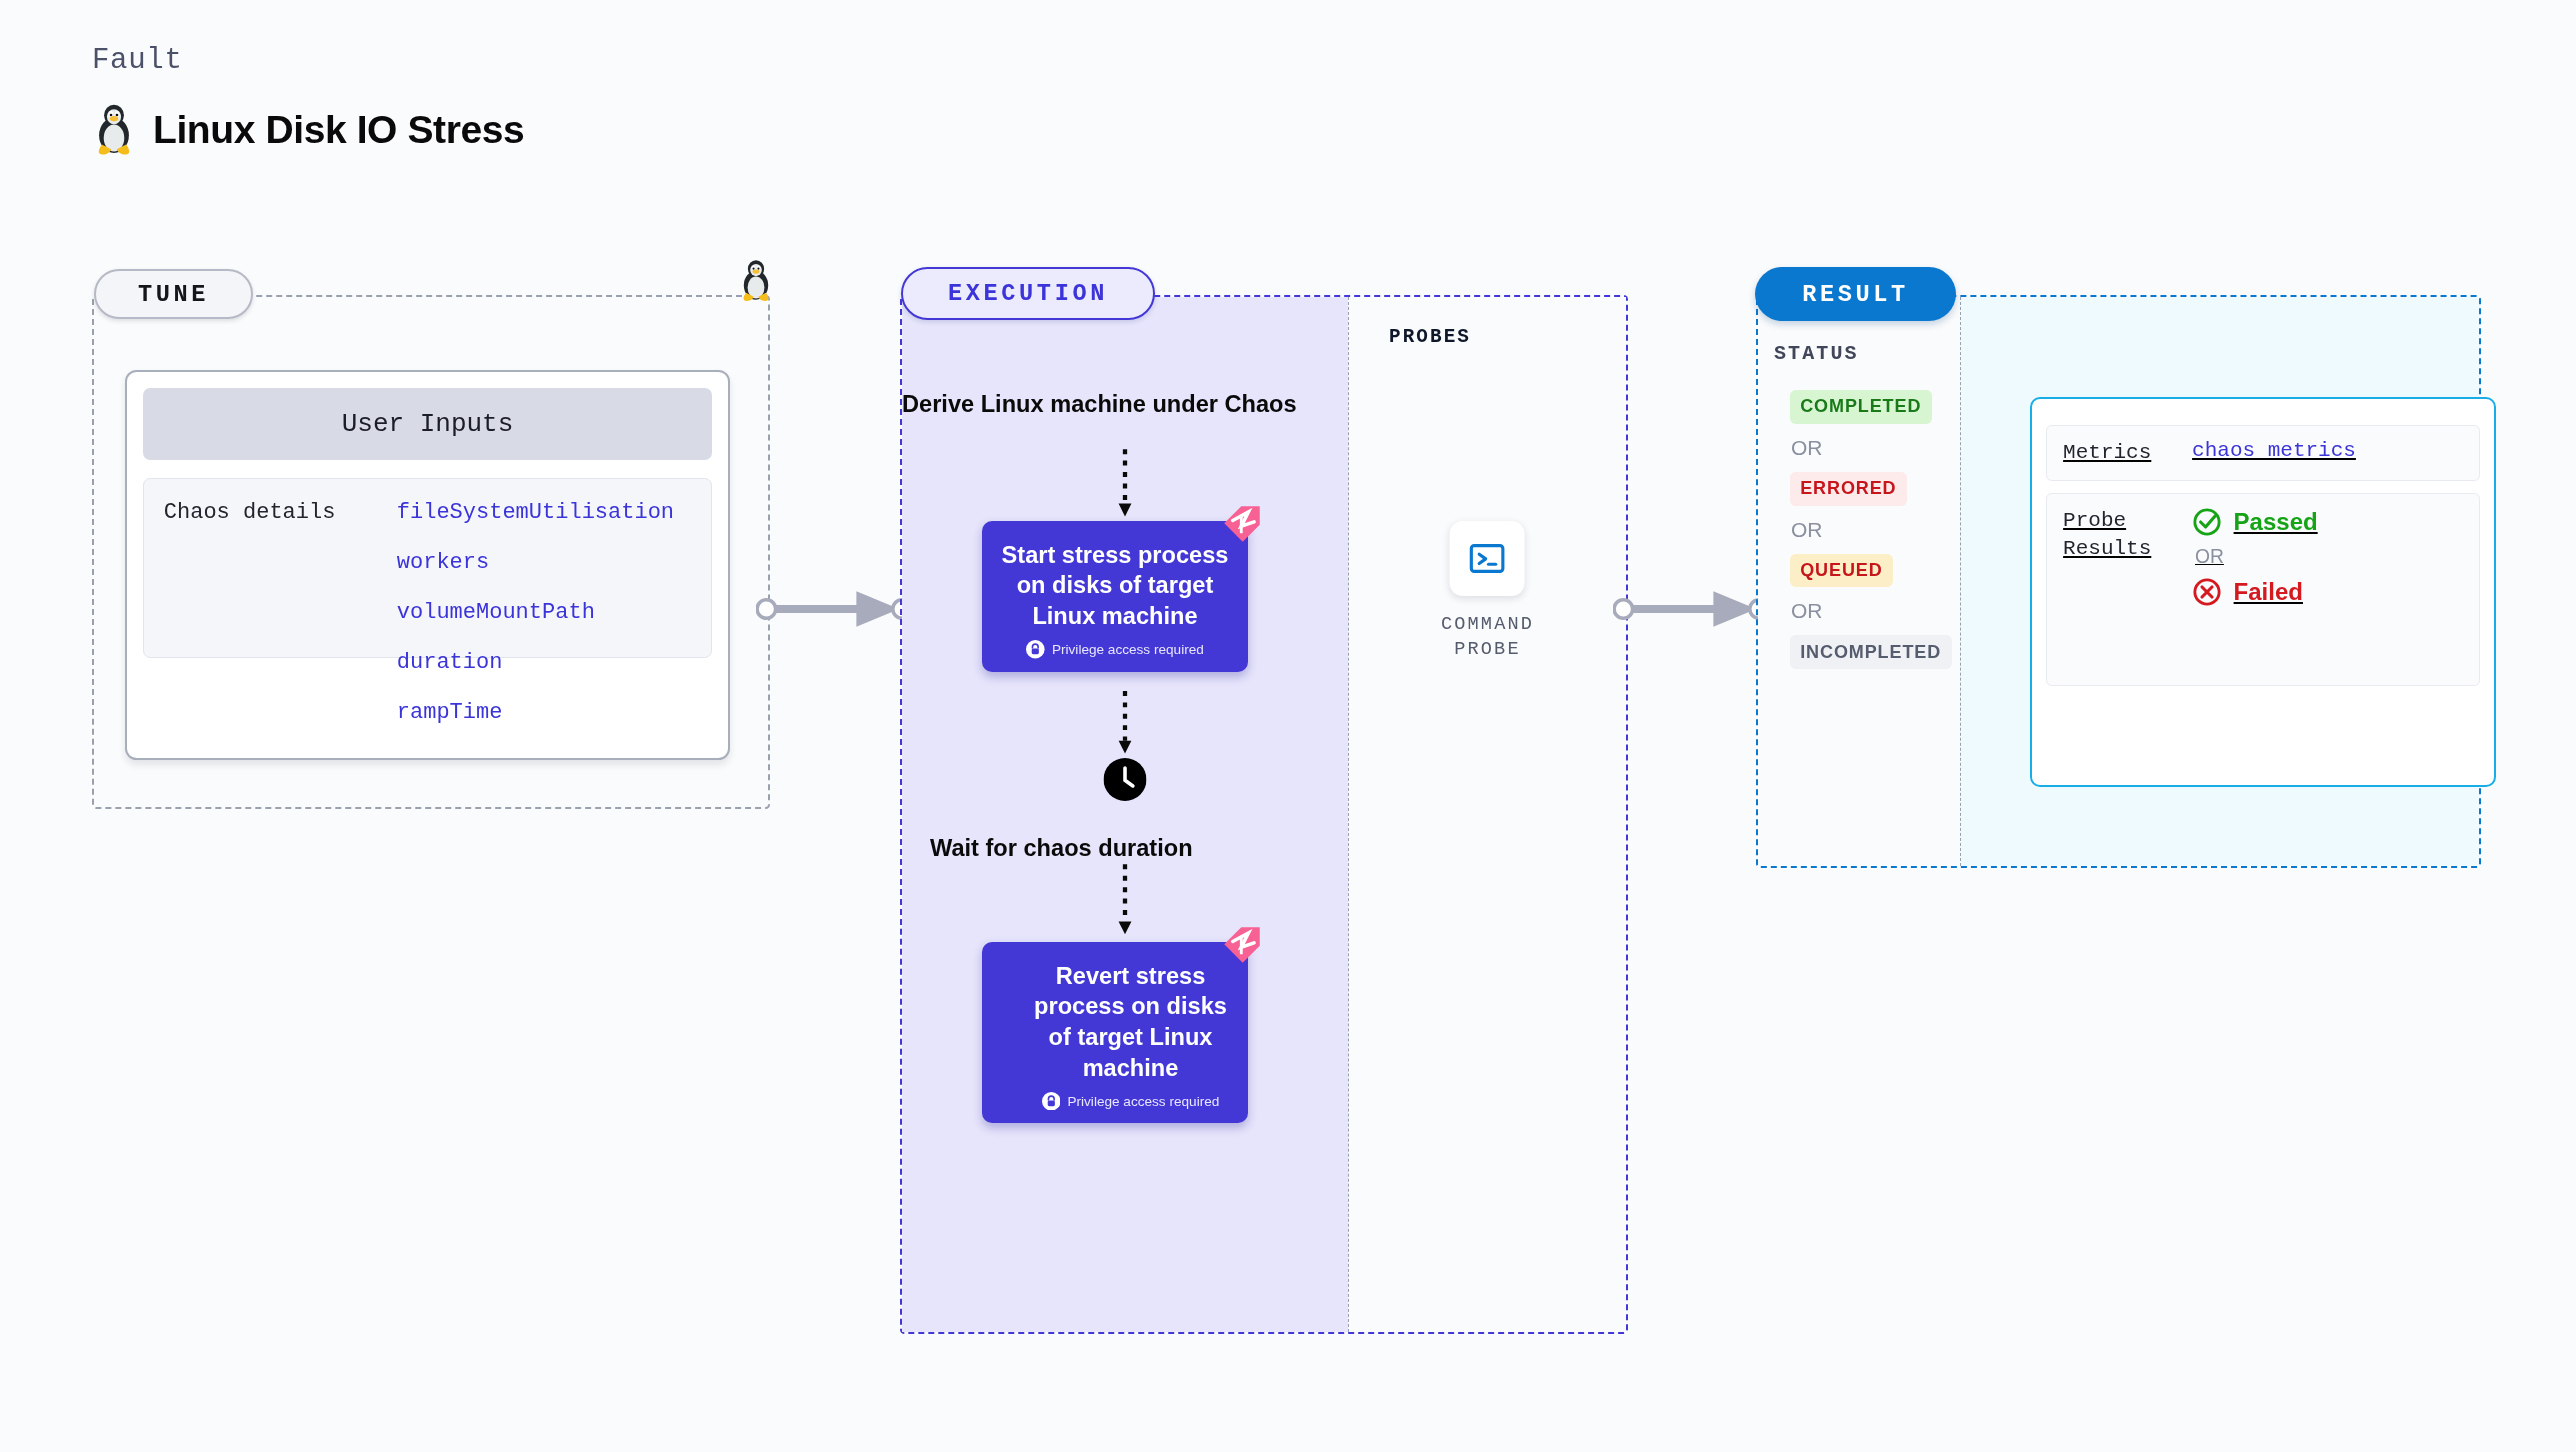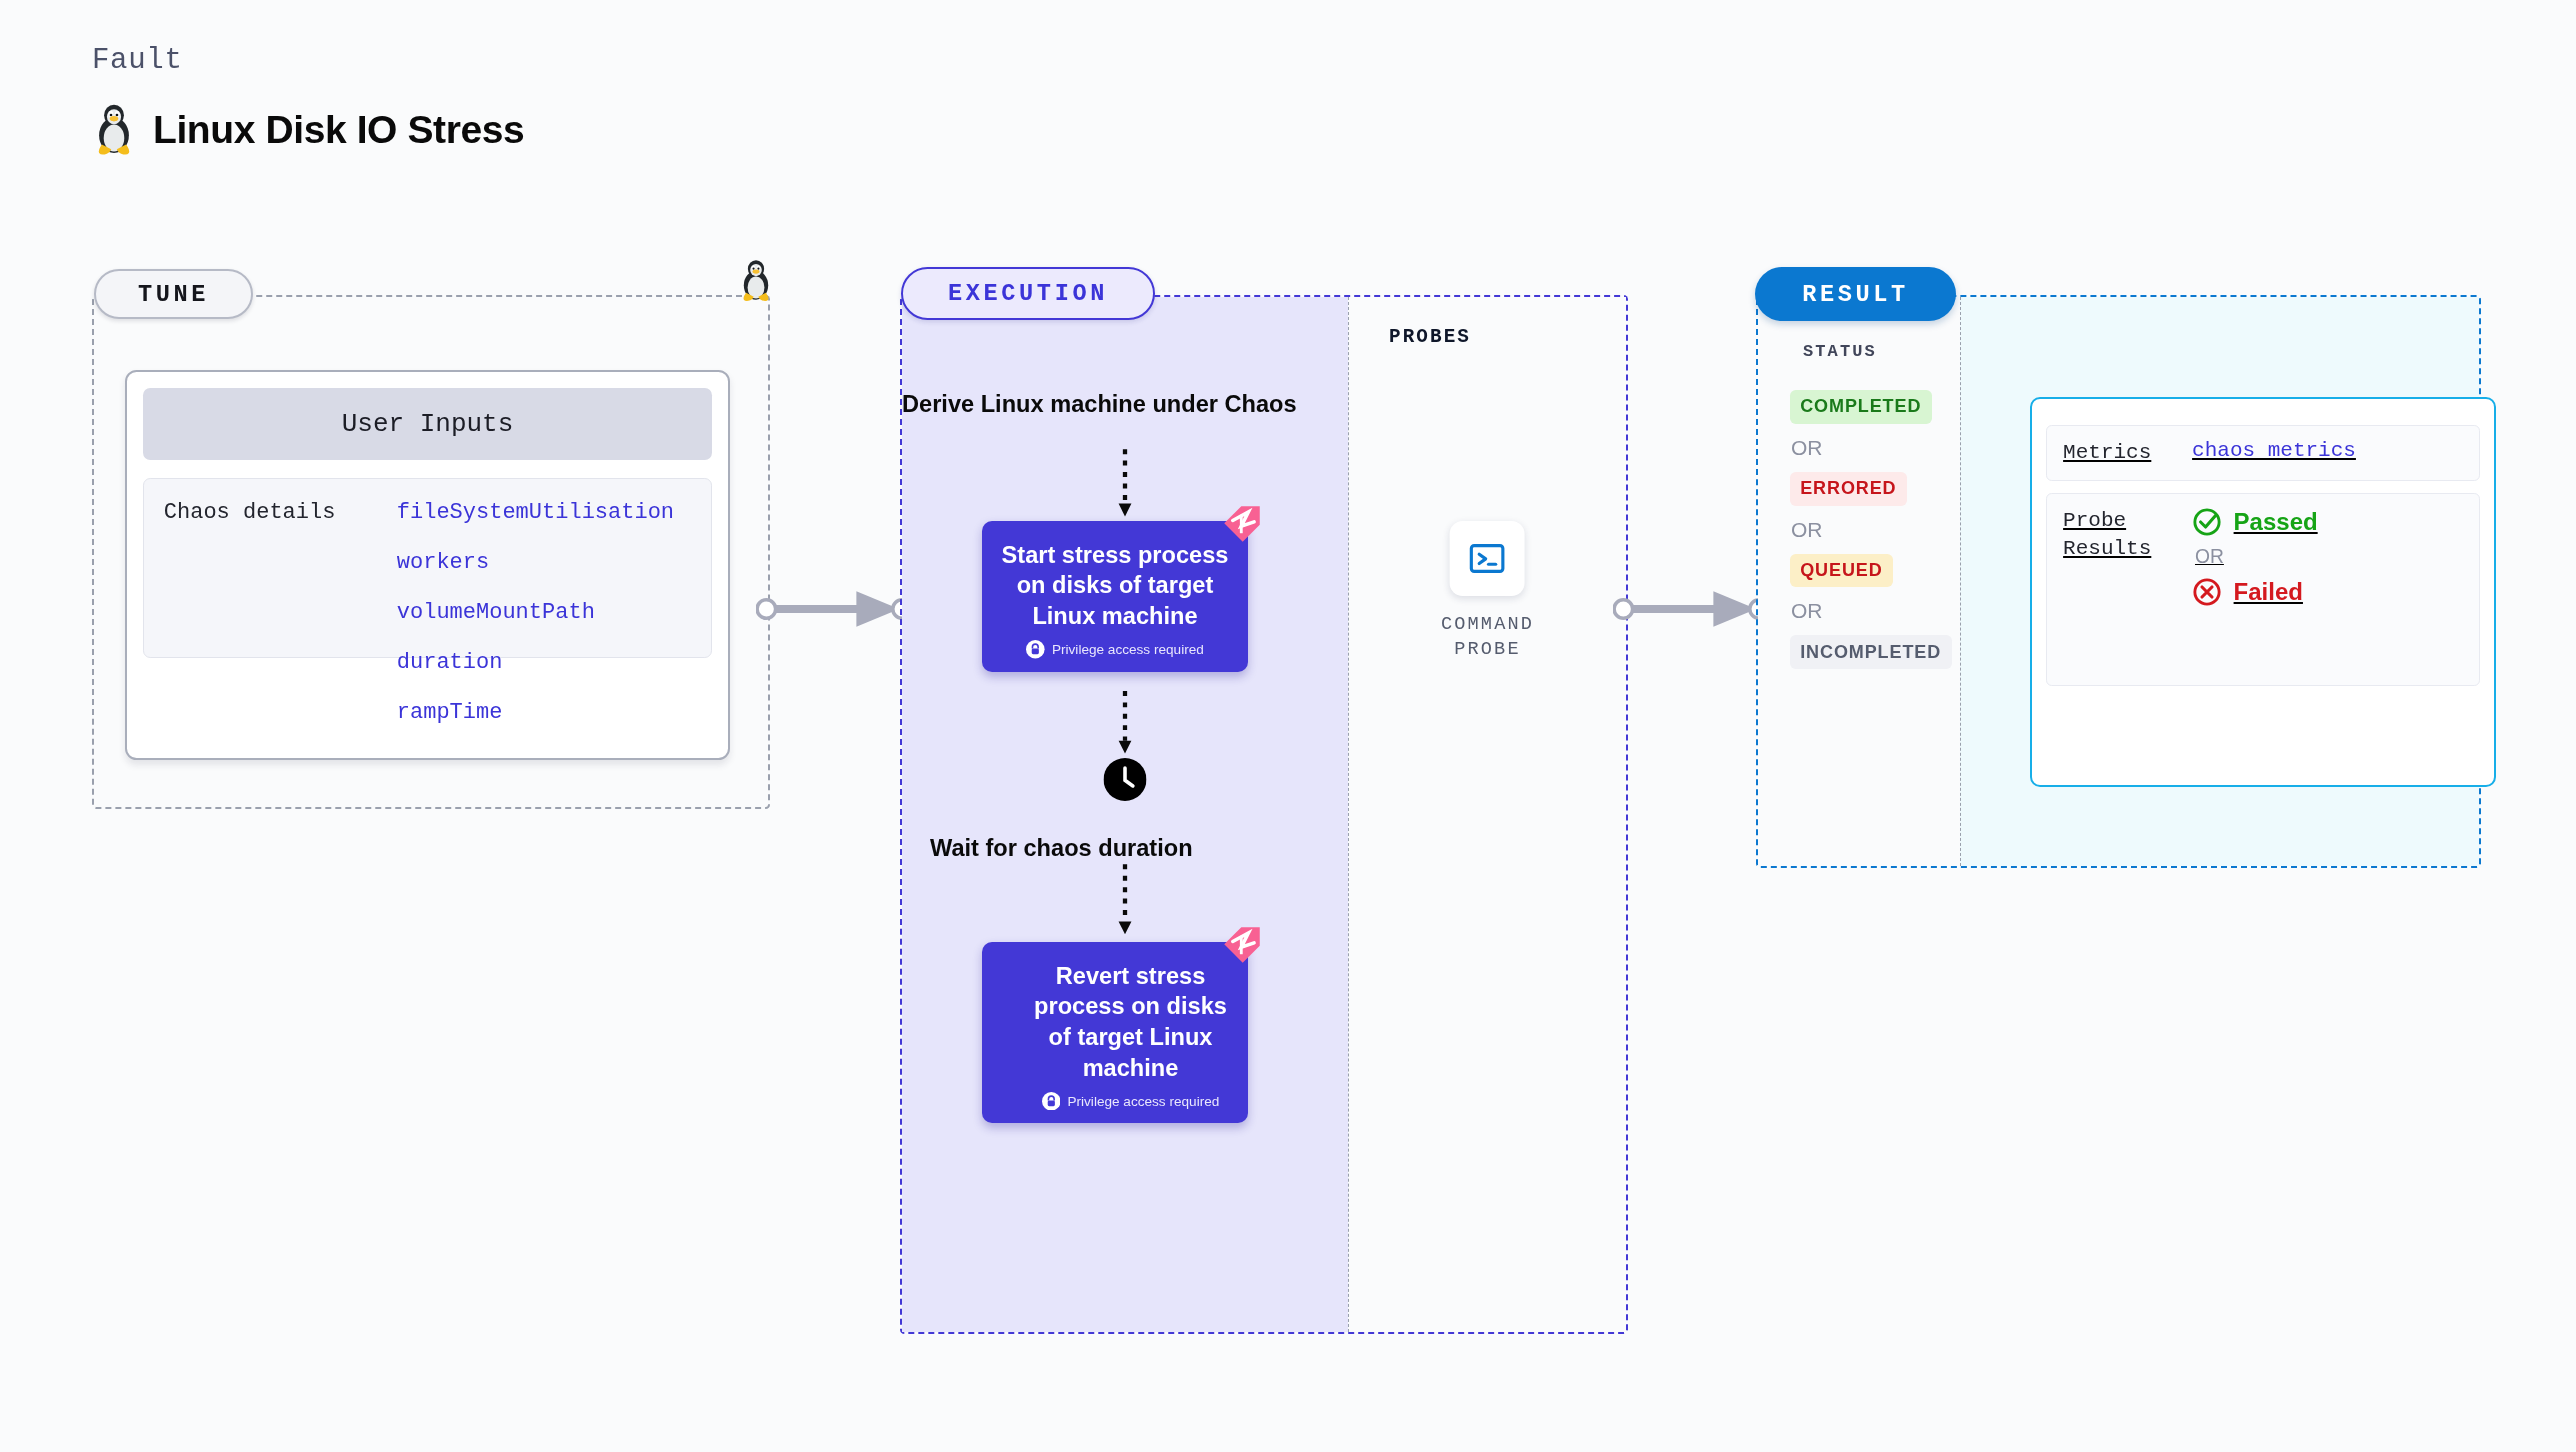--- a/index.html
+++ b/index.html
@@ -145,23 +145,23 @@
   #output-col{flex:1;background:#eefafd;height:100%;border-left:1.4px dashed #9aa0ad;position:relative;box-sizing:border-box;}
   #result-badge{
     position:absolute;left:1755px;top:267px;width:201px;height:54px;
     border-radius:27px;background:#0b78d0;
     box-shadow:0 3.6px 7.2px rgba(10,70,130,.22);
     display:flex;align-items:center;justify-content:center;
     font-family:"Liberation Mono","DejaVu Sans Mono",monospace;
     font-size:23.6px;font-weight:bold;letter-spacing:3.6px;color:#fff;z-index:6;
   }
   #status-title{
-    position:absolute;left:45px;top:45px;
-    font-family:"Liberation Mono","DejaVu Sans Mono",monospace;
-    font-size:17px;letter-spacing:2.1px;color:#41465a;font-weight:bold;
+    position:absolute;left:16px;top:45px;
+    font-family:"Liberation Mono","DejaVu Sans Mono",monospace;
+    font-size:20px;letter-spacing:2.1px;color:#41465a;font-weight:bold;
   }
   #status-list{position:absolute;left:31.5px;top:93px;}
   .status-badge{
     display:inline-block;border-radius:5.7px;padding:6.4px 10.7px;
     font-size:18px;font-weight:bold;letter-spacing:0.9px;
   }
   .status-or{
     font-size:21px;color:#8b90a0;margin:12px 0 12px 1.4px;
   }
 

